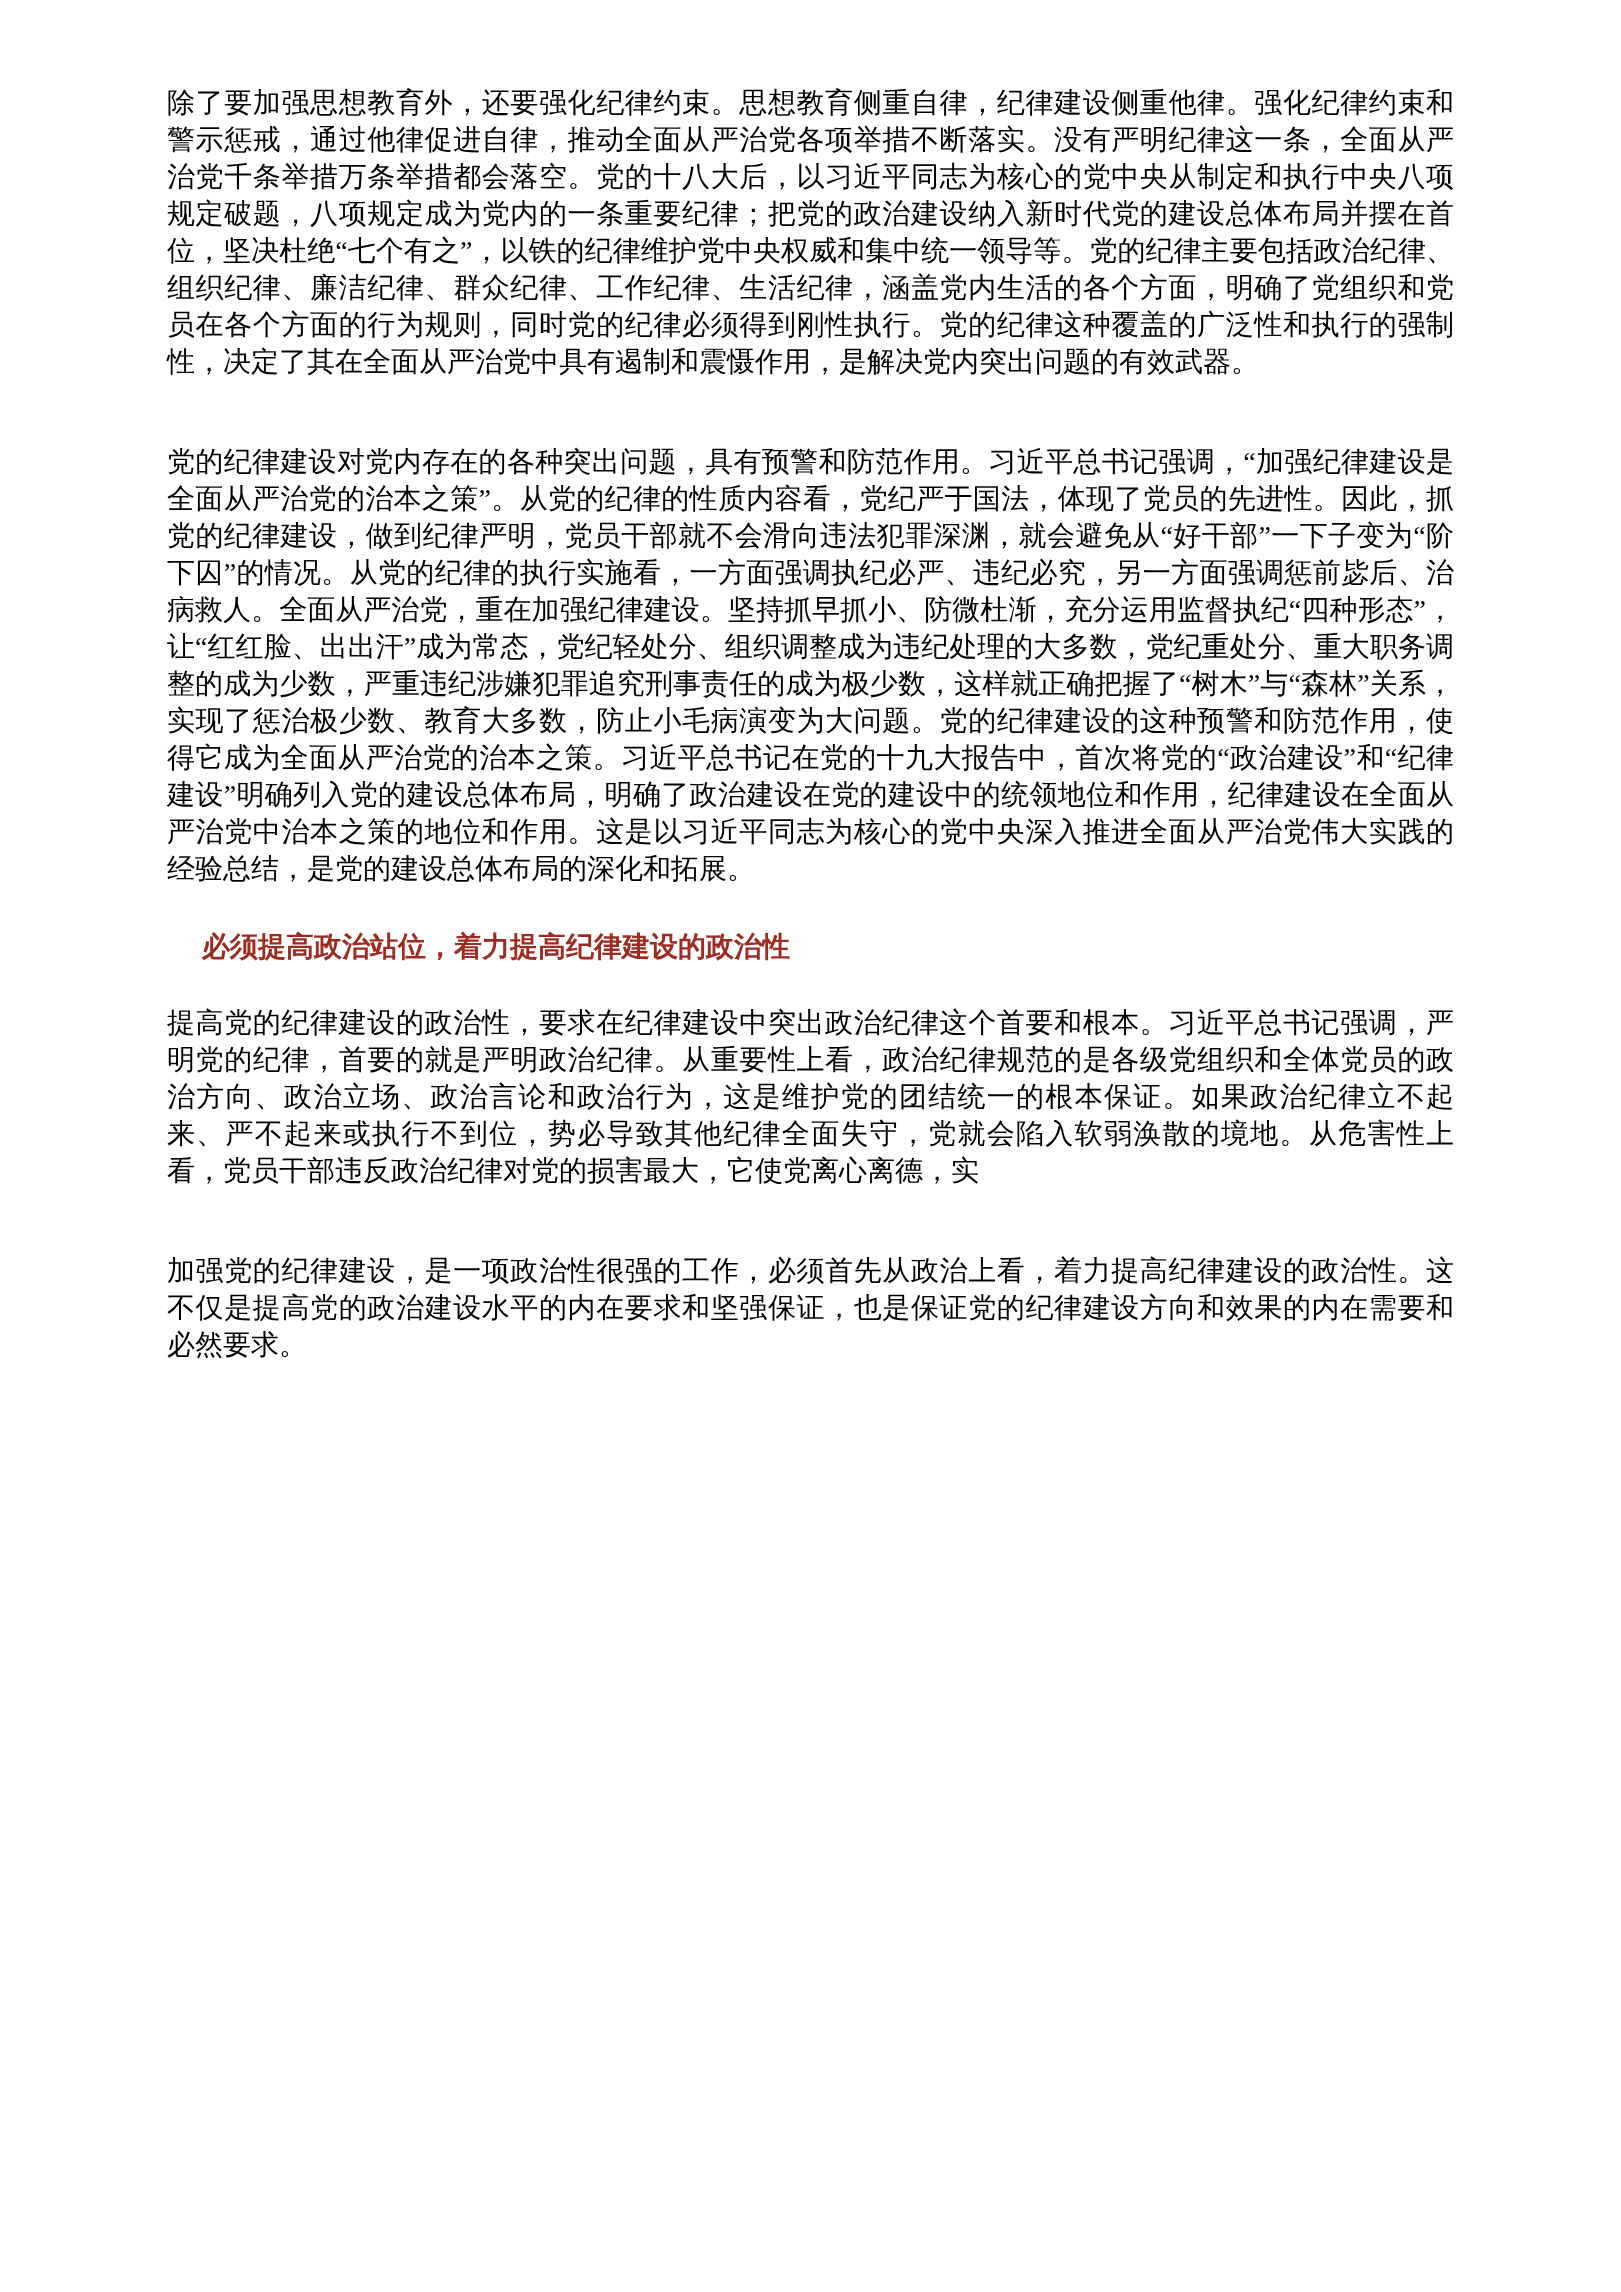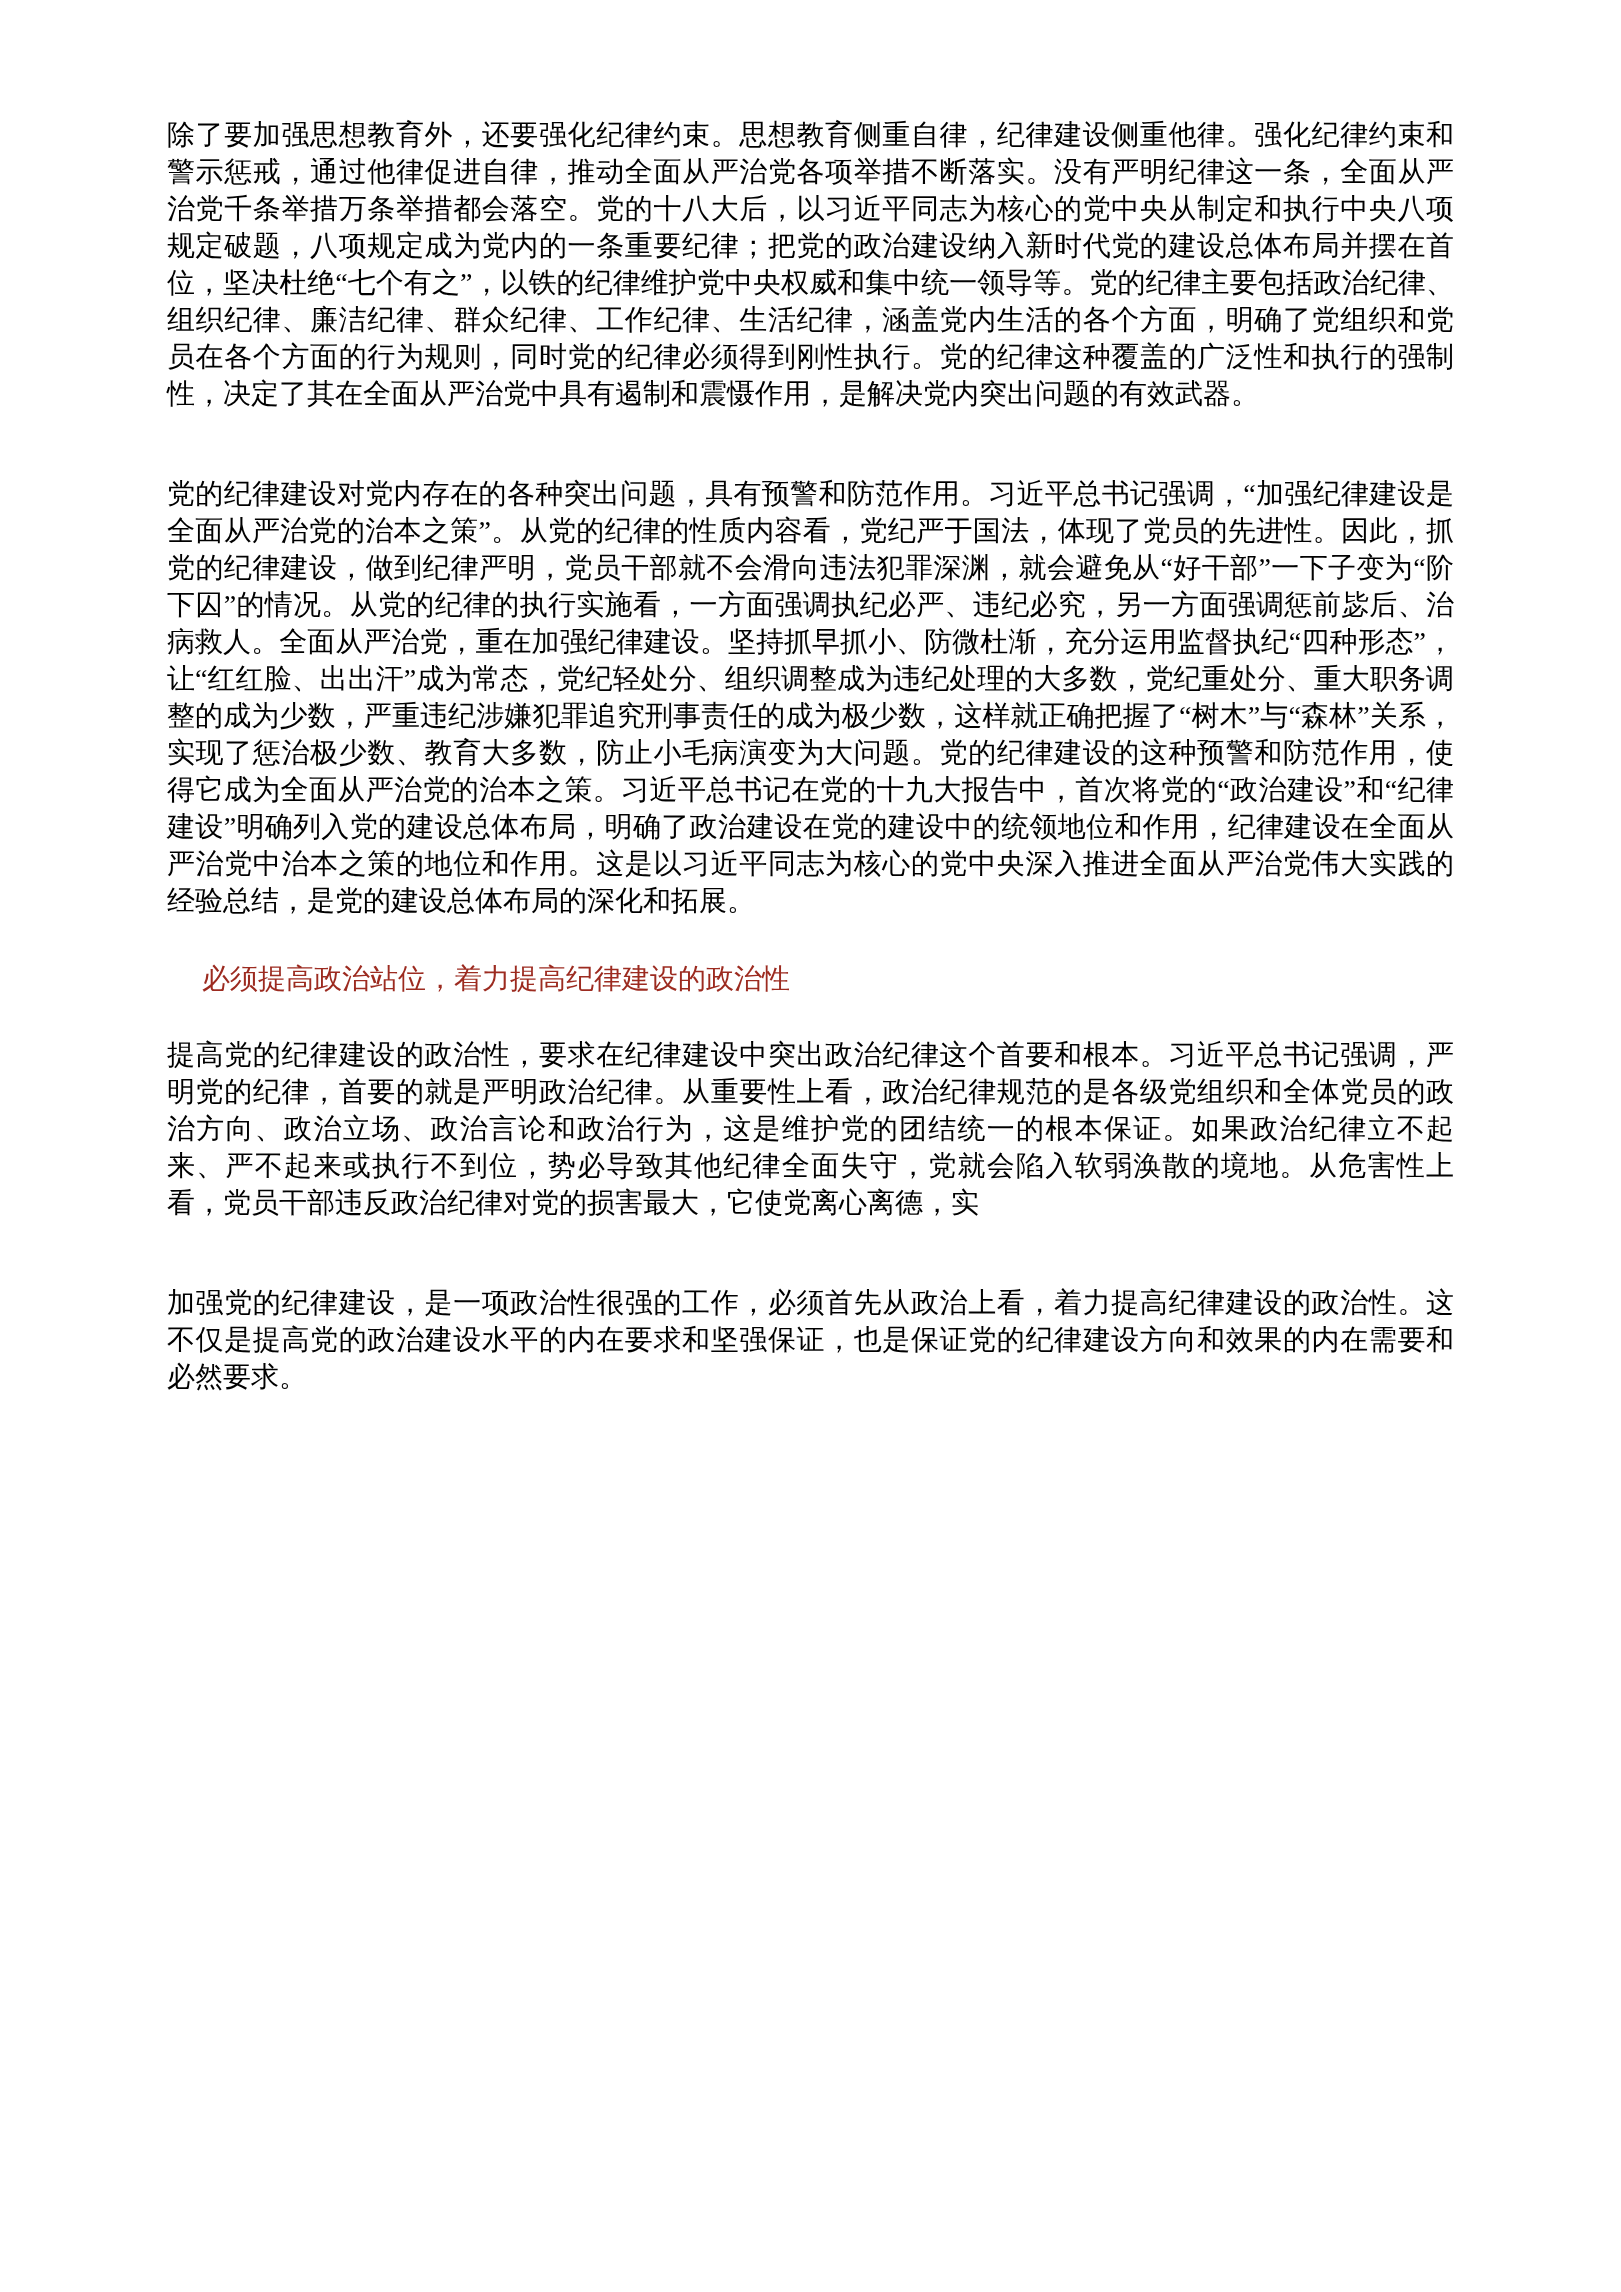--- a/index.html
+++ b/index.html
@@ -5,38 +5,38 @@
   html, body {
     margin: 0;
     padding: 0;
     background: var(--page-background, #ffffff);
   }
   .page {
     position: relative;
     width: 1621px;
     height: 1757px;
     box-sizing: border-box;
-    padding: 116px 167px 0 167px;
+    padding: 84px 167px 0 167px;
     background: var(--page-background, #ffffff);
     font-family: "Liberation Serif", "DejaVu Serif", serif;
     color: var(--body-text-color, #000000);
     overflow: hidden;
     border-radius: 14px;
   }
   .para {
     font-size: 28px;
     line-height: 37px;
     text-align: justify;
     margin: 0 0 63px 0;
     word-break: break-all;
   }
   .heading {
     font-size: 28px;
     line-height: 37px;
-    font-weight: normal;
+    font-weight: bold;
     color: var(--heading-color, #9c2b20);
     margin: -21.6px 0 39px 0;
     padding-left: 35px;
     text-align: left;
   }
 </style>
 </head>
 <body>
 
 <div class="page">

